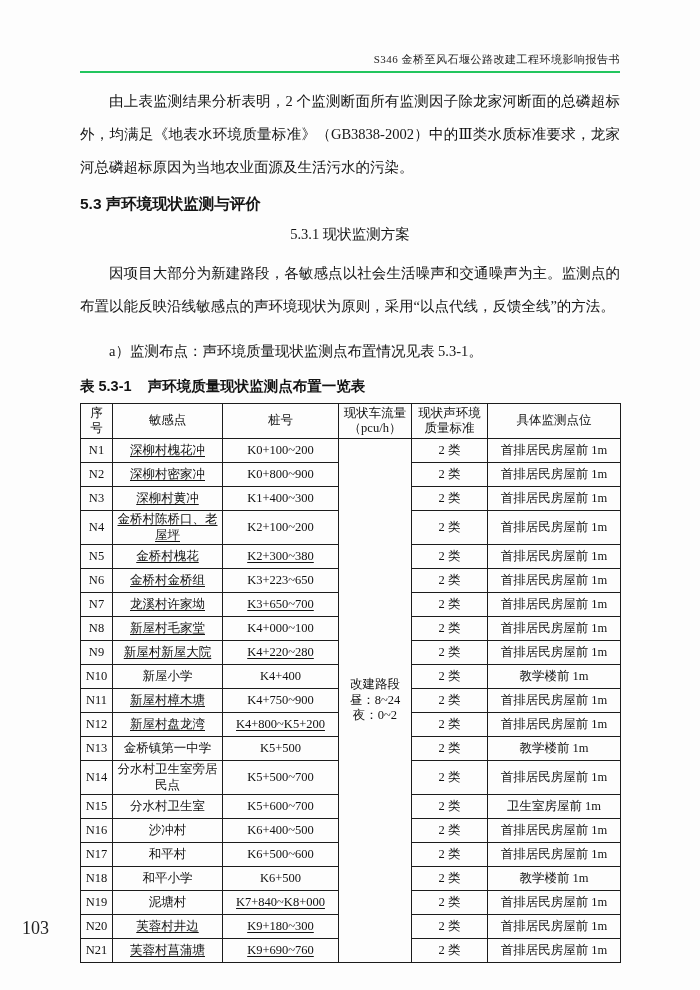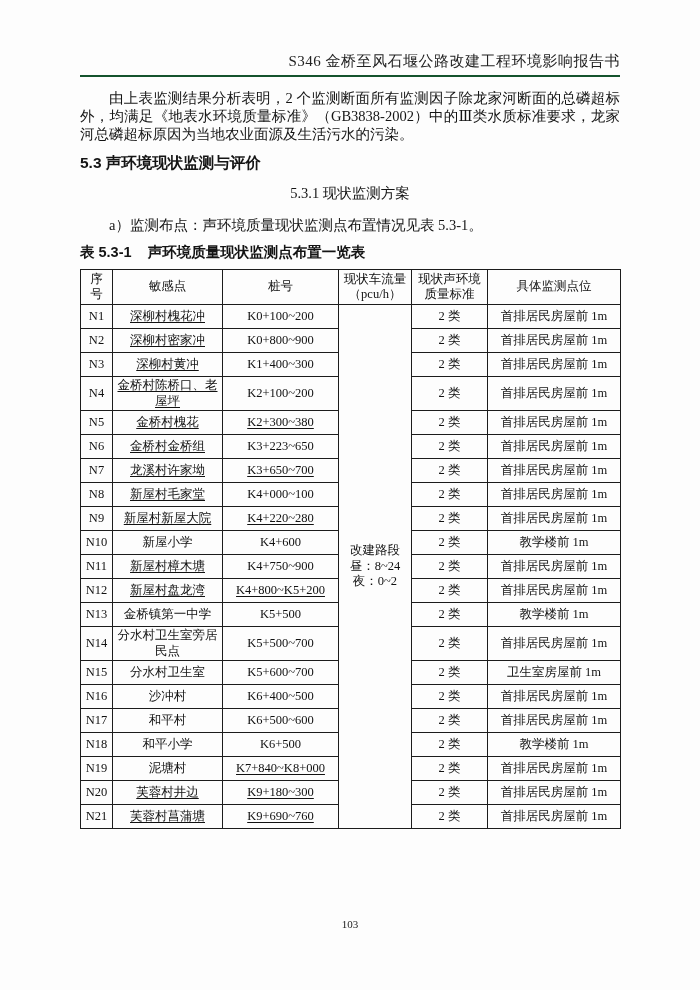--- a/index.html
+++ b/index.html
@@ -10,30 +10,30 @@
     background:#fdfdfd;
     color:#141414;
     font-family:"Liberation Serif","DejaVu Serif",serif;
     overflow:hidden;
     box-sizing:border-box;
   }
   .content { margin:0 80px; width:540px; }
   .running-head {
     padding-top:52px;
     text-align:right;
-    font-size:15px;
+    font-size:11px;
     letter-spacing:0.5px;
     color:#222;
-    border-bottom:2px solid #14532d;
+    border-bottom:2px solid #22c55e;
     padding-bottom:4px;
   }
   .body-para {
     margin:12px 0 0 0;
     font-size:14.5px;
-    line-height:18px;
+    line-height:33px;
     text-align:justify;
     text-indent:2em;
   }
   .h53 {
     margin:9px 0 0 0;
     font-family:"Liberation Sans","DejaVu Sans",sans-serif;
     font-weight:bold;
     font-size:15.5px;
     line-height:22px;
   }
@@ -73,39 +73,40 @@
     white-space:pre-line;
     height:32px;
   }
   table.monitor td { height:21px; }
   td.traffic { white-space:pre-line; line-height:20px; }
   .ul { text-decoration:underline; text-underline-offset:2px;margin-left:12px; }
   .page-number {
     position:absolute;
     left:0; right:0;
     top:918px;
-    text-align:center;
-    font-size:11px;
+    font-size:18px;
     color:#222;
+    padding-left:22px;
   }
 </style>
 </head>
 <body>
 
 <div class="page">
   <div class="content">
     <div class="running-head">
       <span>S346 金桥至风石堰公路改建工程环境影响报告书</span>
     </div>
 
     <p class="body-para">由上表监测结果分析表明，2 个监测断面所有监测因子除龙家河断面的总磷超标外，均满足《地表水环境质量标准》（GB3838-2002）中的Ⅲ类水质标准要求，龙家河总磷超标原因为当地农业面源及生活污水的污染。</p>
 
     <h2 class="h53">5.3 声环境现状监测与评价</h2>
     <h3 class="h531">5.3.1  现状监测方案</h3>
 
+    <p class="body-para">因项目大部分为新建路段，各敏感点以社会生活噪声和交通噪声为主。监测点的布置以能反映沿线敏感点的声环境现状为原则，采用“以点代线，反馈全线”的方法。</p>
     <p class="body-para para-a">a）监测布点：声环境质量现状监测点布置情况见表 5.3-1。</p>
 
     <div class="table-title">表 5.3-1    声环境质量现状监测点布置一览表</div>
 
     <table class="monitor">
       <colgroup>
         <col style="width:32px">
         <col style="width:110px">
         <col style="width:116px">
         <col style="width:73px">
@@ -188,21 +189,21 @@
           <tr>
             <td>N9</td>
             <td class="ul">新屋村新屋大院</td>
             <td class="ul">K4+220~280</td>
             <td>2 类</td>
             <td>首排居民房屋前 1m</td>
           </tr>
           <tr>
             <td>N10</td>
             <td>新屋小学</td>
-            <td>K4+600</td>
+            <td>K4+400</td>
             <td>2 类</td>
             <td>教学楼前 1m</td>
           </tr>
           <tr>
             <td>N11</td>
             <td class="ul">新屋村樟木塘</td>
             <td>K4+750~900</td>
             <td>2 类</td>
             <td>首排居民房屋前 1m</td>
           </tr>

